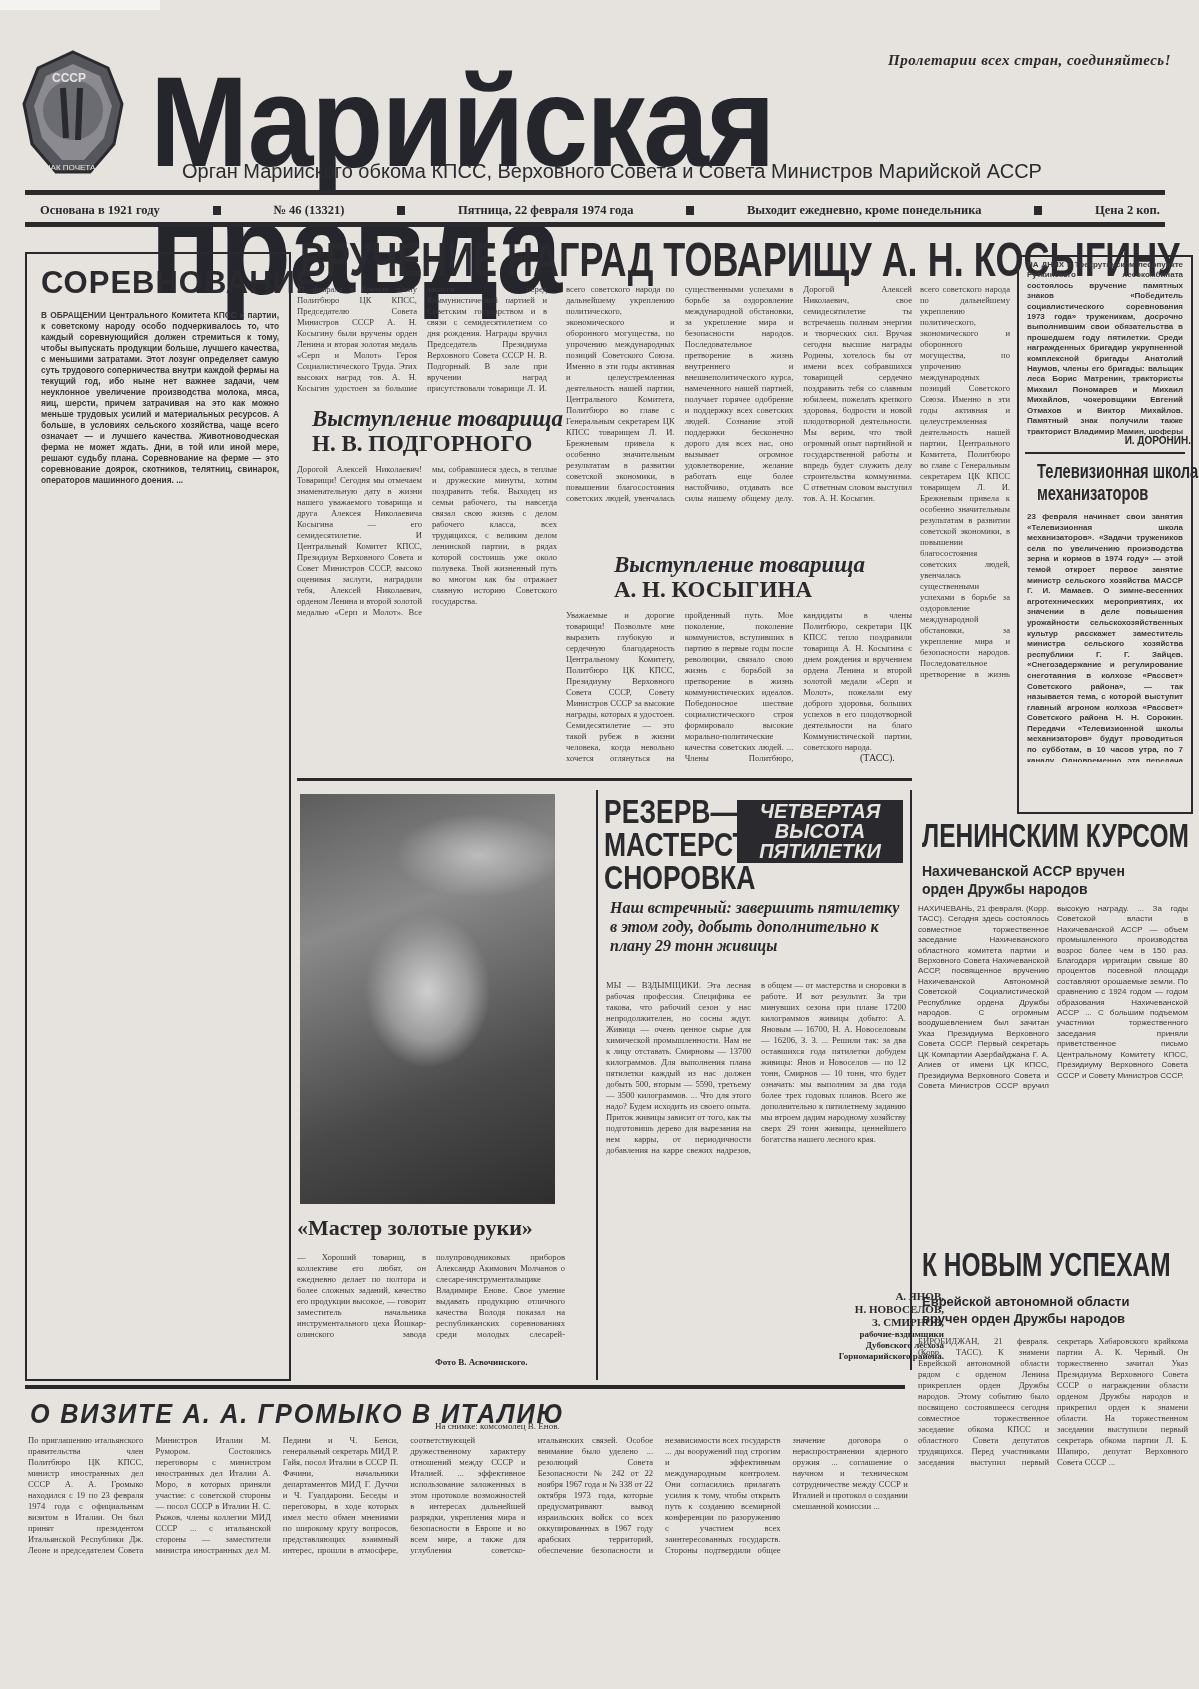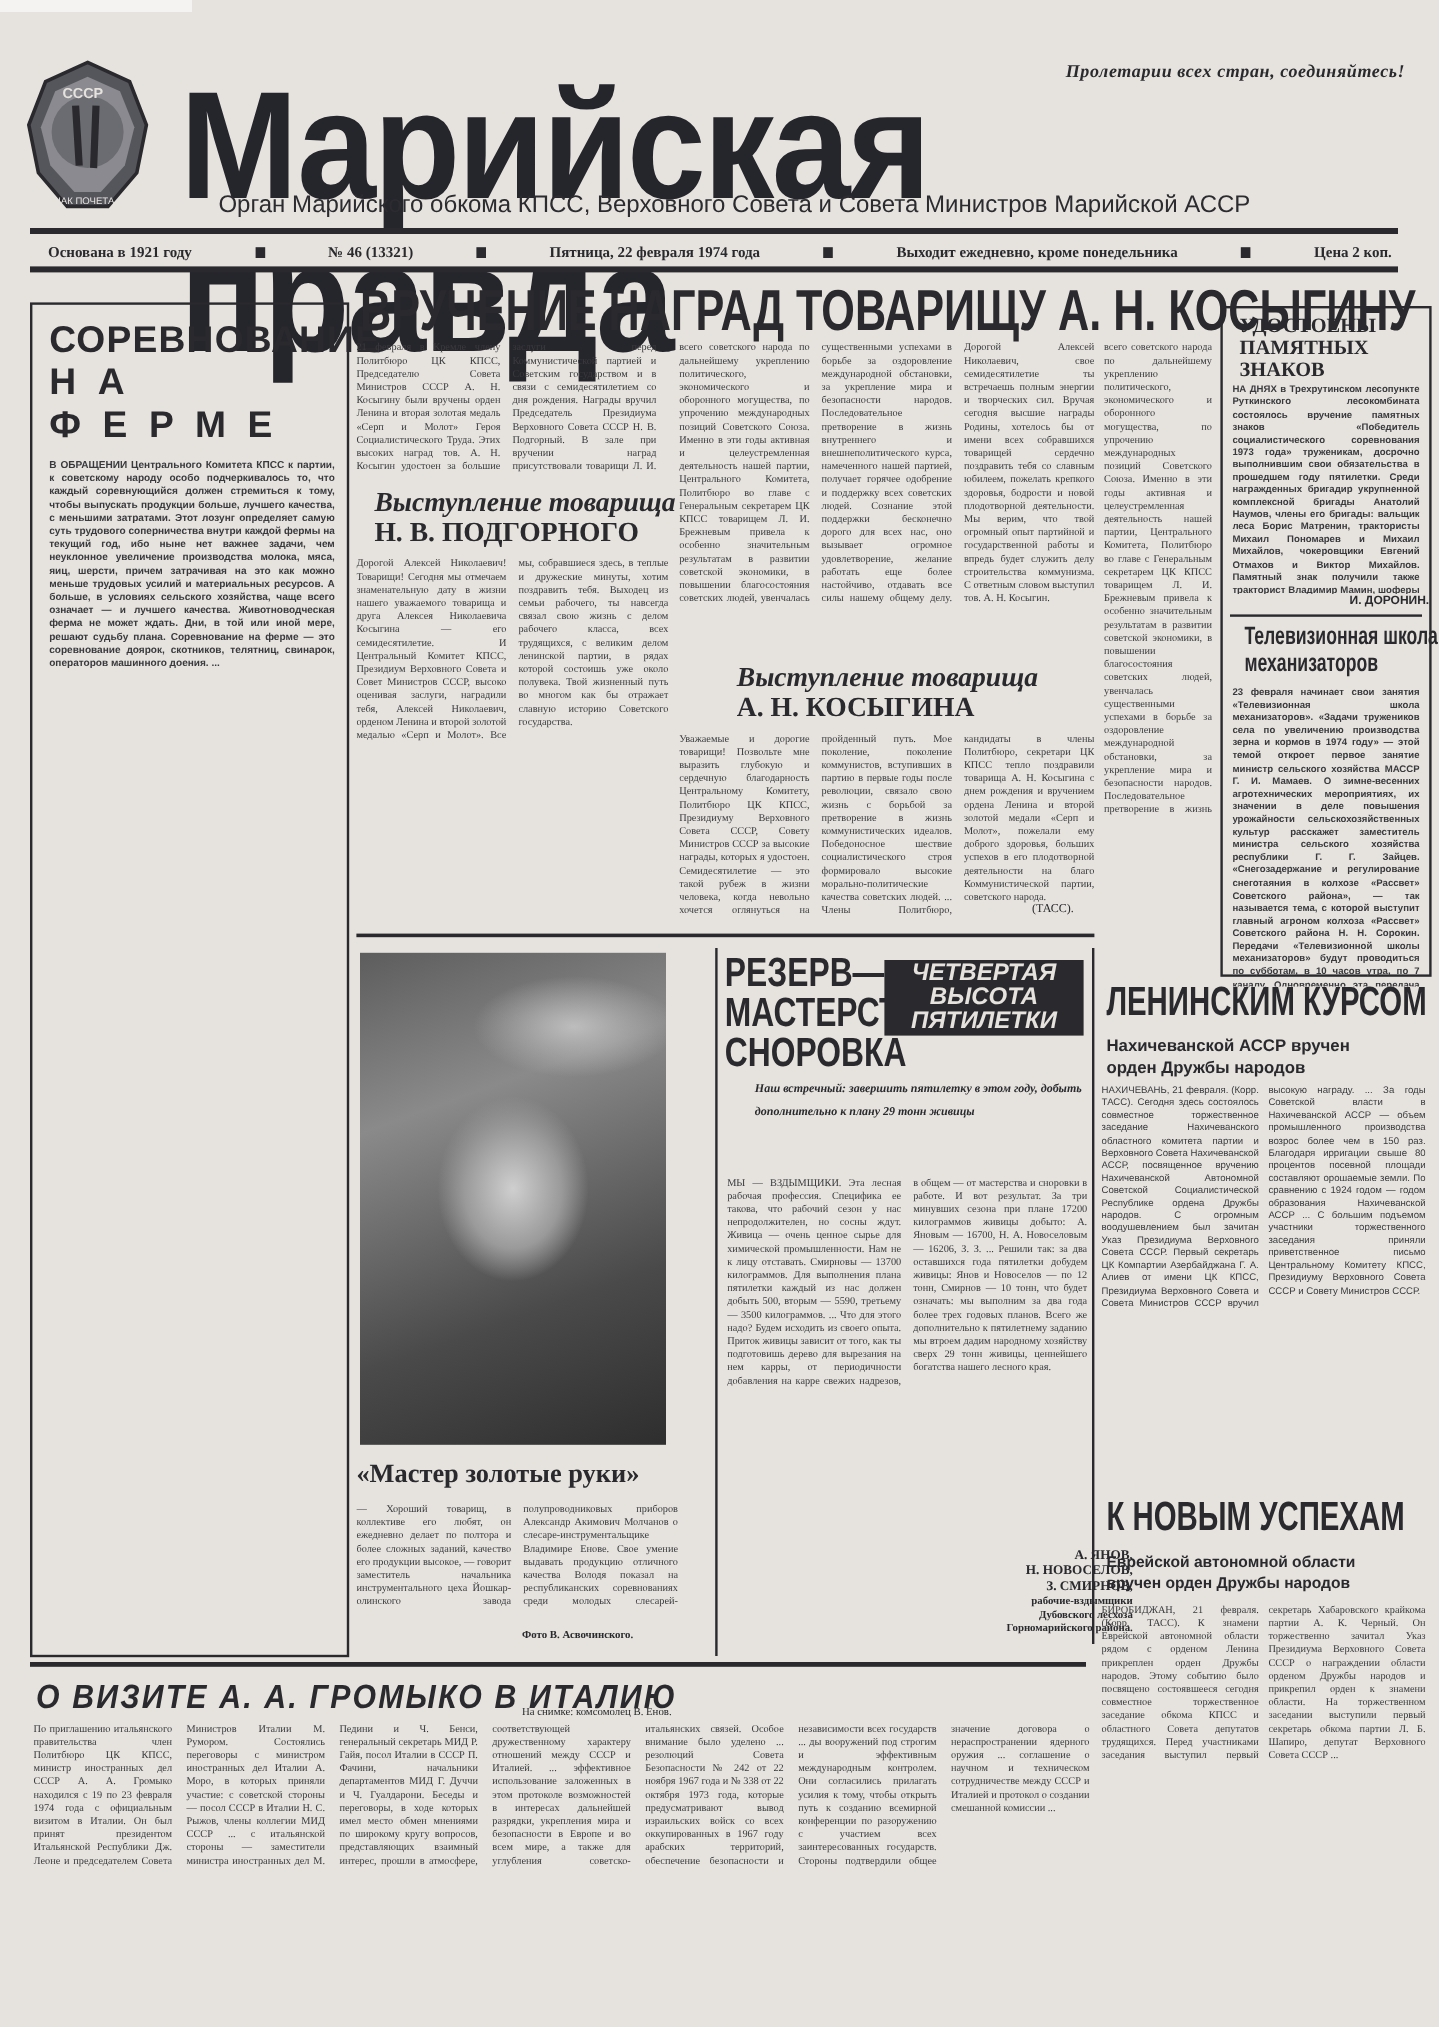--- a/index.html
+++ b/index.html
@@ -56,21 +56,20 @@
   <span>Пятница, 22 февраля 1974 года</span>
   <span class="sq"></span>
   <span>Выходит ежедневно, кроме понедельника</span>
   <span class="sq"></span>
   <span>Цена 2 коп.</span>
 </div>
 <div class="abs rule" style="left:25px;top:222px;width:1140px;height:5px;"></div>
 
 <div class="abs box" style="left:25px;top:252px;width:262px;height:1125px;">
   <div class="h-sans" style="margin:12px 0 0 14px;font-size:31px;line-height:34px;letter-spacing:1px;">СОРЕВНОВАНИЕ</div>
-  <div class="h-sans" style="margin:0 0 0 14px;font-size:31px;line-height:36px;letter-spacing:18px;">НА ФЕРМЕ</div>
   <div class="col-text" style="margin:10px 10px 0 14px;height:1020px;font-family:'Liberation Sans',sans-serif;font-weight:bold;font-size:8.4px;">В ОБРАЩЕНИИ Центрального Комитета КПСС к партии, к советскому народу особо подчеркивалось то, что каждый соревнующийся должен стремиться к тому, чтобы выпускать продукции больше, лучшего качества, с меньшими затратами. Этот лозунг определяет самую суть трудового соперничества внутри каждой фермы на текущий год, ибо ныне нет важнее задачи, чем неуклонное увеличение производства молока, мяса, яиц, шерсти, причем затрачивая на это как можно меньше трудовых усилий и материальных ресурсов. А больше, в условиях сельского хозяйства, чаще всего означает — и лучшего качества. Животноводческая ферма не может ждать. Дни, в той или иной мере, решают судьбу плана. Соревнование на ферме — это соревнование доярок, скотников, телятниц, свинарок, операторов машинного доения. ...</div>
 </div>
 
 <div class="abs h-cond" style="left:300px;top:234px;font-size:48px;line-height:52px;width:840px;transform:scaleX(0.75);">ВРУЧЕНИЕ НАГРАД ТОВАРИЩУ А. Н. КОСЫГИНУ</div>
 
 <div class="abs col-text" style="left:297px;top:284px;width:250px;height:115px;column-count:2;column-gap:10px;">21 февраля в Кремле члену Политбюро ЦК КПСС, Председателю Совета Министров СССР А. Н. Косыгину были вручены орден Ленина и вторая золотая медаль «Серп и Молот» Героя Социалистического Труда. Этих высоких наград тов. А. Н. Косыгин удостоен за большие заслуги перед Коммунистической партией и Советским государством и в связи с семидесятилетием со дня рождения. Награды вручил Председатель Президиума Верховного Совета СССР Н. В. Подгорный. В зале при вручении наград присутствовали товарищи Л. И. Брежнев, Ю. В. Андропов, А. А. Гречко, В. В. Гришин, А. П. Кириленко, Ф. Д. Кулаков, К. Т. Мазуров, А. Я. Пельше, Д. С. Полянский, М. А. Суслов, А. Н. Шелепин, П. Н. Демичев, Б. Н. Пономарев, В. И. Долгих, И. Ф. Катушев. При вручении наград выступил тов. Н. В. Подгорный.</div>
 
 <div class="abs h-ital" style="left:312px;top:406px;font-size:23px;line-height:25px;">
   <div>Выступление товарища</div>
   <div style="font-style:normal;font-weight:bold;">Н. В. ПОДГОРНОГО</div>
@@ -80,25 +79,20 @@
 <div class="abs col-text" style="left:566px;top:284px;width:346px;height:250px;column-count:3;column-gap:10px;">всего советского народа по дальнейшему укреплению политического, экономического и оборонного могущества, по упрочению международных позиций Советского Союза. Именно в эти годы активная и целеустремленная деятельность нашей партии, Центрального Комитета, Политбюро во главе с Генеральным секретарем ЦК КПСС товарищем Л. И. Брежневым привела к особенно значительным результатам в развитии советской экономики, в повышении благосостояния советских людей, увенчалась существенными успехами в борьбе за оздоровление международной обстановки, за укрепление мира и безопасности народов. Последовательное претворение в жизнь внутреннего и внешнеполитического курса, намеченного нашей партией, получает горячее одобрение и поддержку всех советских людей. Сознание этой поддержки бесконечно дорого для всех нас, оно вызывает огромное удовлетворение, желание работать еще более настойчиво, отдавать все силы нашему общему делу. Дорогой Алексей Николаевич, свое семидесятилетие ты встречаешь полным энергии и творческих сил. Вручая сегодня высшие награды Родины, хотелось бы от имени всех собравшихся товарищей сердечно поздравить тебя со славным юбилеем, пожелать крепкого здоровья, бодрости и новой плодотворной деятельности. Мы верим, что твой огромный опыт партийной и государственной работы и впредь будет служить делу строительства коммунизма. С ответным словом выступил тов. А. Н. Косыгин.</div>
 
 <div class="abs h-ital" style="left:614px;top:552px;font-size:23px;line-height:25px;">
   <div>Выступление товарища</div>
   <div style="font-style:normal;font-weight:bold;">А. Н. КОСЫГИНА</div>
 </div>
 <div class="abs col-text" style="left:566px;top:610px;width:346px;height:160px;column-count:3;column-gap:10px;">Уважаемые и дорогие товарищи! Позвольте мне выразить глубокую и сердечную благодарность Центральному Комитету, Политбюро ЦК КПСС, Президиуму Верховного Совета СССР, Совету Министров СССР за высокие награды, которых я удостоен. Семидесятилетие — это такой рубеж в жизни человека, когда невольно хочется оглянуться на пройденный путь. Мое поколение, поколение коммунистов, вступивших в партию в первые годы после революции, связало свою жизнь с борьбой за претворение в жизнь коммунистических идеалов. Победоносное шествие социалистического строя формировало высокие морально-политические качества советских людей. ... Члены Политбюро, кандидаты в члены Политбюро, секретари ЦК КПСС тепло поздравили товарища А. Н. Косыгина с днем рождения и вручением ордена Ленина и второй золотой медали «Серп и Молот», пожелали ему доброго здоровья, больших успехов в его плодотворной деятельности на благо Коммунистической партии, советского народа.</div>
 <div class="abs" style="left:860px;top:752px;font-size:10px;">(ТАСС).</div>
 
 <div class="abs box" style="left:1017px;top:255px;width:172px;height:555px;">
-  <div style="margin:6px 0 0 14px;font-weight:bold;font-size:17px;line-height:18px;">
-    <div>УДОСТОЕНЫ</div>
-    <div>ПАМЯТНЫХ</div>
-    <div>ЗНАКОВ</div>
-  </div>
   <div class="col-text" style="margin:3px 8px 0 8px;height:175px;font-family:'Liberation Sans',sans-serif;font-weight:bold;font-size:8px;line-height:10.4px;">НА ДНЯХ в Трехрутинском лесопункте Руткинского лесокомбината состоялось вручение памятных знаков «Победитель социалистического соревнования 1973 года» труженикам, досрочно выполнившим свои обязательства в прошедшем году пятилетки. Среди награжденных бригадир укрупненной комплексной бригады Анатолий Наумов, члены его бригады: вальщик леса Борис Матренин, трактористы Михаил Пономарев и Михаил Михайлов, чокеровщики Евгений Отмахов и Виктор Михайлов. Памятный знак получили также тракторист Владимир Мамин, шоферы Владимир Панкратов и Владимир Максимов.</div>
   <div style="text-align:right;font-family:'Liberation Sans',sans-serif;font-weight:900;font-size:10px;">И. ДОРОНИН.</div>
   <div style="height:2px;background:#2a2a2e;margin:6px 6px;"></div>
   <div class="h-cond" style="margin:6px 0 0 18px;font-size:21px;line-height:22px;transform:scaleX(0.7);">
     <div>Телевизионная школа</div>
     <div>механизаторов</div>
   </div>
   <div class="col-text" style="margin:8px 8px 0 8px;height:250px;font-family:'Liberation Sans',sans-serif;font-weight:bold;font-size:8px;line-height:10.6px;">23 февраля начинает свои занятия «Телевизионная школа механизаторов». «Задачи тружеников села по увеличению производства зерна и кормов в 1974 году» — этой темой откроет первое занятие министр сельского хозяйства МАССР Г. И. Мамаев. О зимне-весенних агротехнических мероприятиях, их значении в деле повышения урожайности сельскохозяйственных культур расскажет заместитель министра сельского хозяйства республики Г. Г. Зайцев. «Снегозадержание и регулирование снеготаяния в колхозе «Рассвет» Советского района», — так называется тема, с которой выступит главный агроном колхоза «Рассвет» Советского района Н. Н. Сорокин. Передачи «Телевизионной школы механизаторов» будут проводиться по субботам, в 10 часов утра, по 7 каналу. Одновременно эта передача будет транслироваться по радио.</div>
 </div>
 
@@ -116,21 +110,21 @@
 <div class="abs h-cond" style="left:604px;top:795px;font-size:34px;line-height:33px;transform:scaleX(0.78);">
   <div>РЕЗЕРВ—</div>
   <div>МАСТЕРСТВО,</div>
   <div>СНОРОВКА</div>
 </div>
 <div class="abs badge" style="left:737px;top:800px;width:166px;height:62px;padding-top:1px;">
   <div>ЧЕТВЕРТАЯ</div>
   <div>ВЫСОТА</div>
   <div>ПЯТИЛЕТКИ</div>
 </div>
-<div class="abs h-ital" style="left:629px;top:898px;width:290px;font-size:10px;line-height:19px;">Наш встречный: завершить пятилетку в этом году, добыть дополнительно к плану 29 тонн живицы</div>
+<div class="abs h-ital" style="left:610px;top:898px;width:290px;font-size:16px;line-height:19px;">Наш встречный: завершить пятилетку в этом году, добыть дополнительно к плану 29 тонн живицы</div>
 <div class="abs col-text" style="left:606px;top:980px;width:300px;height:310px;column-count:2;column-gap:10px;">МЫ — ВЗДЫМЩИКИ. Эта лесная рабочая профессия. Специфика ее такова, что рабочий сезон у нас непродолжителен, но сосны ждут. Живица — очень ценное сырье для химической промышленности. Нам не к лицу отставать. Смирновы — 13700 килограммов. Для выполнения плана пятилетки каждый из нас должен добыть 500, вторым — 5590, третьему — 3500 килограммов. ... Что для этого надо? Будем исходить из своего опыта. Приток живицы зависит от того, как ты подготовишь дерево для вырезания на нем карры, от периодичности добавления на карре свежих надрезов, в общем — от мастерства и сноровки в работе. И вот результат. За три минувших сезона при плане 17200 килограммов живицы добыто: А. Яновым — 16700, Н. А. Новоселовым — 16206, З. З. ... Решили так: за два оставшихся года пятилетки добудем живицы: Янов и Новоселов — по 12 тонн, Смирнов — 10 тонн, что будет означать: мы выполним за два года более трех годовых планов. Всего же дополнительно к пятилетнему заданию мы втроем дадим народному хозяйству сверх 29 тонн живицы, ценнейшего богатства нашего лесного края.</div>
 <div class="abs sig" style="left:784px;top:1290px;width:160px;">
   <div>А. ЯНОВ,</div>
   <div>Н. НОВОСЕЛОВ,</div>
   <div>З. СМИРНОВ,</div>
   <div style="font-size:9px;line-height:11px;">рабочие-вздымщики</div>
   <div style="font-size:9px;line-height:11px;">Дубовского лесхоза</div>
   <div style="font-size:9px;line-height:11px;">Горномарийского района.</div>
 </div>
 

